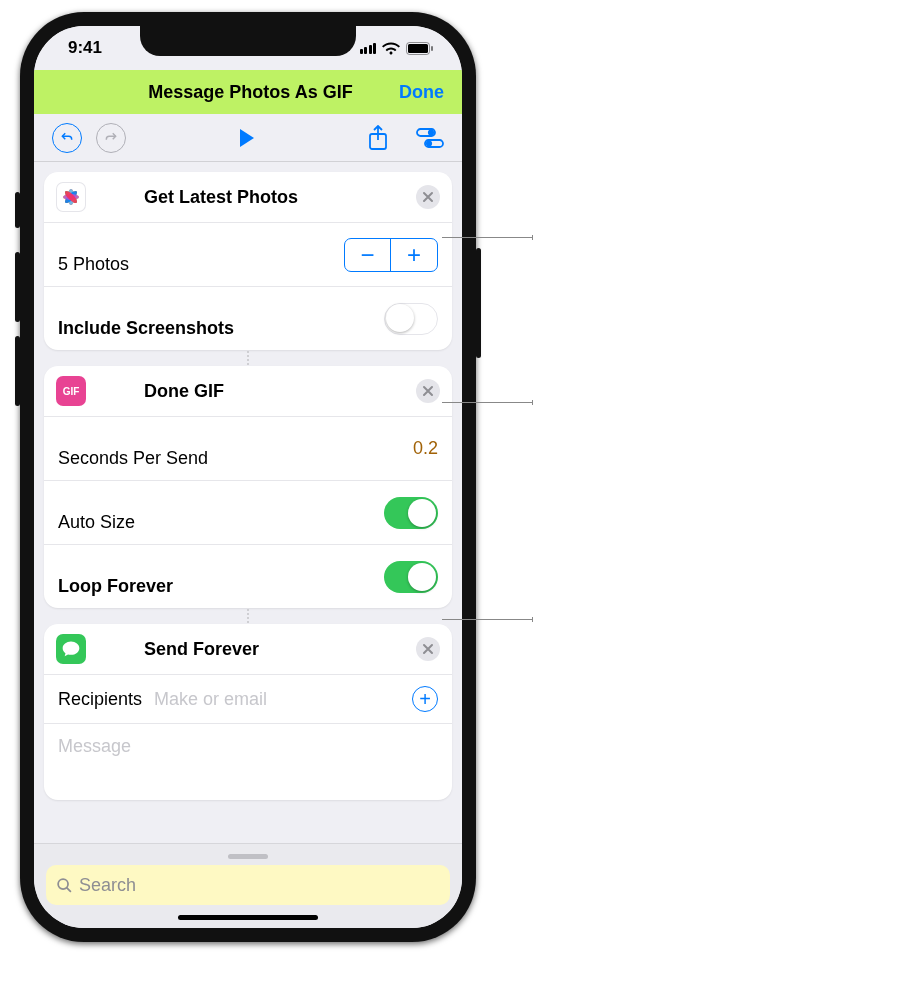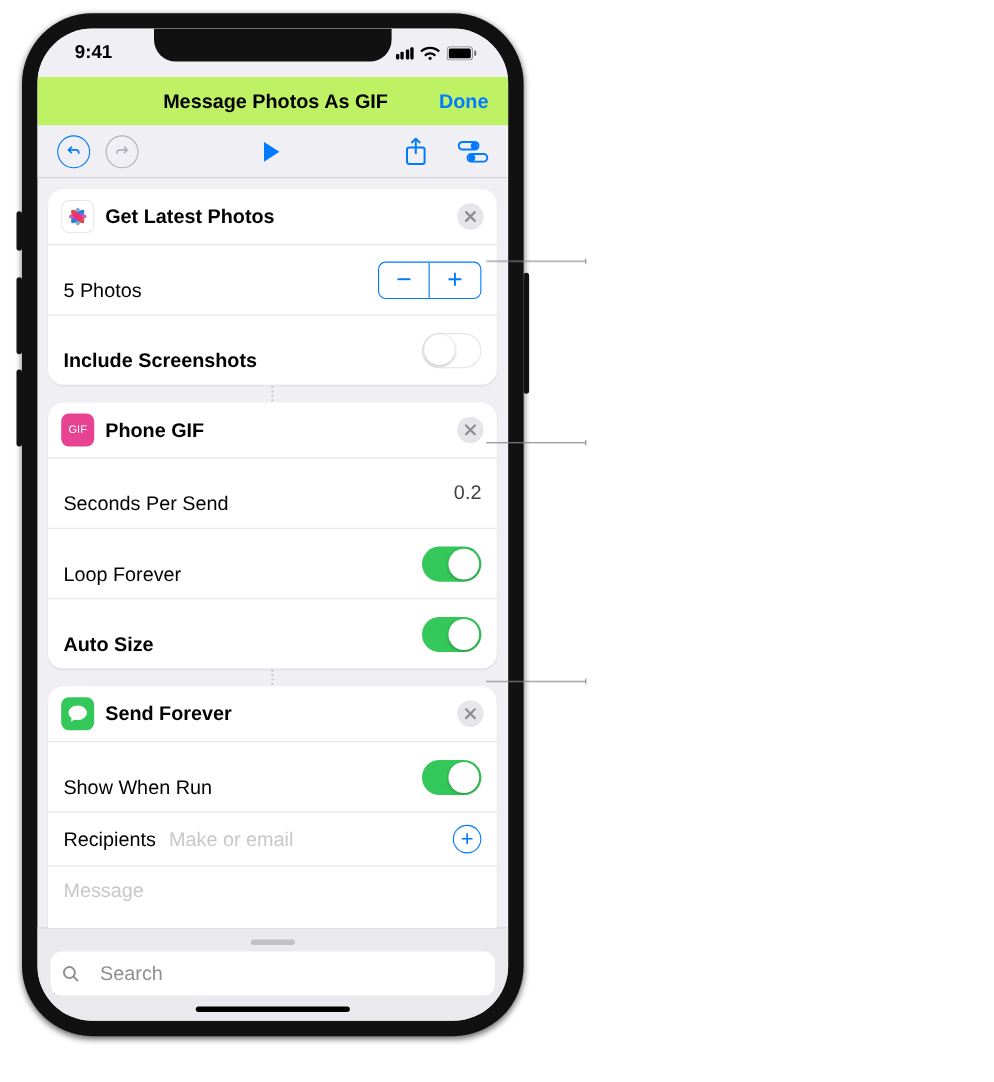--- a/index.html
+++ b/index.html
@@ -119,20 +119,21 @@
   flex-direction: column;
   justify-content: space-around;
 }
 .connector span { display:block; width:2px; height:2px; background:#c5c5c9; border-radius:50%;}
 
 .card-header {
   display: flex;
   align-items: center;
   padding: 10px 12px;
   border-bottom: 1px solid #e6e6ea;
+  gap: 48px;
 }
 .card-header .icon {
   width: 30px; height: 30px; border-radius: 7px;
   display: flex; align-items: center; justify-content: center;
   margin-right: 10px;
 }
 .card-header .title { font-weight: 600; font-size: 18px; }
 .card-header .close {
   width: 24px; height: 24px; border-radius: 50%;
   background: #e5e5ea; color: #8e8e93;
@@ -143,21 +144,21 @@
 
 .row {
   display: flex;
   align-items: center;
   padding: 11px 14px;
   border-bottom: 1px solid #e6e6ea;
   font-size: 18px;
 }
 .row:last-child { border-bottom: none; font-weight: bold; }
 .row .label { flex: 1; margin-top: 20px; }
-.row .value { color: #404040; }
+.row .value { color: #a16207; }
 
 
 .stepper {
   display: flex;
   border: 1.5px solid #007aff;
   border-radius: 7px;
   overflow: hidden;
 }
 .stepper .step {
   width: 46px;
@@ -212,26 +213,26 @@
 
 
 .panel {
   background: #eaeaee;
   border-top: 1px solid #d6d6da;
   padding: 10px 12px 0;
 }
 .panel .grabber { width:40px; height:5px; border-radius:3px; background:#c0c0c5; margin: 0 auto 6px; }
 .search {
   height: 40px;
-  background: #ffffff;
+  background: #fef9c3;
   border-radius: 10px;
   display: flex;
   align-items: center;
   padding: 0 10px;
-  gap: 18px;
+  gap: 6px;
 }
 .search svg { color: #8e8e93; }
 .search .ph { color: #8e8e93; font-size: 18px; }
 
 .home-indicator {
   width: 140px; height: 5px; border-radius: 3px;
   background: #000; margin: 10px auto 8px;
 }
 
 
@@ -382,41 +383,41 @@
 
       <div class="connector">
           <span></span>
           <span></span>
           <span></span>
           <span></span>
         </div>
 
       <div class="card">
         <div class="card-header">
-          <div class="icon icon-gif" style="color:#fff;font-size:10px;font-weight:400;">GIF</div>
-          <span class="title">Phone GIF</span>
+          <div class="icon icon-gif" style="color:#fff;font-size:10px;font-weight:700;">GIF</div>
+          <span class="title">Done GIF</span>
           <span class="spacer"></span>
           <span class="close">
             <svg width="12" height="12" viewBox="0 0 12 12" stroke="#8e8e93" stroke-width="2" stroke-linecap="round">
                 <path d="M2 2l8 8M10 2l-8 8"></path>
               </svg>
           </span>
         </div>
         <div class="row">
           <span class="label">Seconds Per Send</span>
           <span class="value">0.2</span>
         </div>
         <div class="row">
-          <span class="label">Loop Forever</span>
+          <span class="label">Auto Size</span>
           <div class="switch on">
               <div class="knob"></div>
             </div>
         </div>
         <div class="row">
-          <span class="label">Auto Size</span>
+          <span class="label">Loop Forever</span>
           <div class="switch on">
               <div class="knob"></div>
             </div>
         </div>
       </div>
 
       <div class="connector">
           <span></span>
           <span></span>
           <span></span>
@@ -431,26 +432,20 @@
               </svg>
           </div>
           <span class="title">Send Forever</span>
           <span class="spacer"></span>
           <span class="close">
             <svg width="12" height="12" viewBox="0 0 12 12" stroke="#8e8e93" stroke-width="2" stroke-linecap="round">
                 <path d="M2 2l8 8M10 2l-8 8"></path>
               </svg>
           </span>
         </div>
-        <div class="row">
-          <span class="label">Show When Run</span>
-          <div class="switch on">
-              <div class="knob"></div>
-            </div>
-        </div>
         <div class="recipients-row">
           <span class="lbl">Recipients</span>
           <span class="ph">Make or email</span>
           <span class="plus-circle">+</span>
         </div>
         <div class="msg-row">Message</div>
       </div>
     </div>
 
     <div class="panel">

